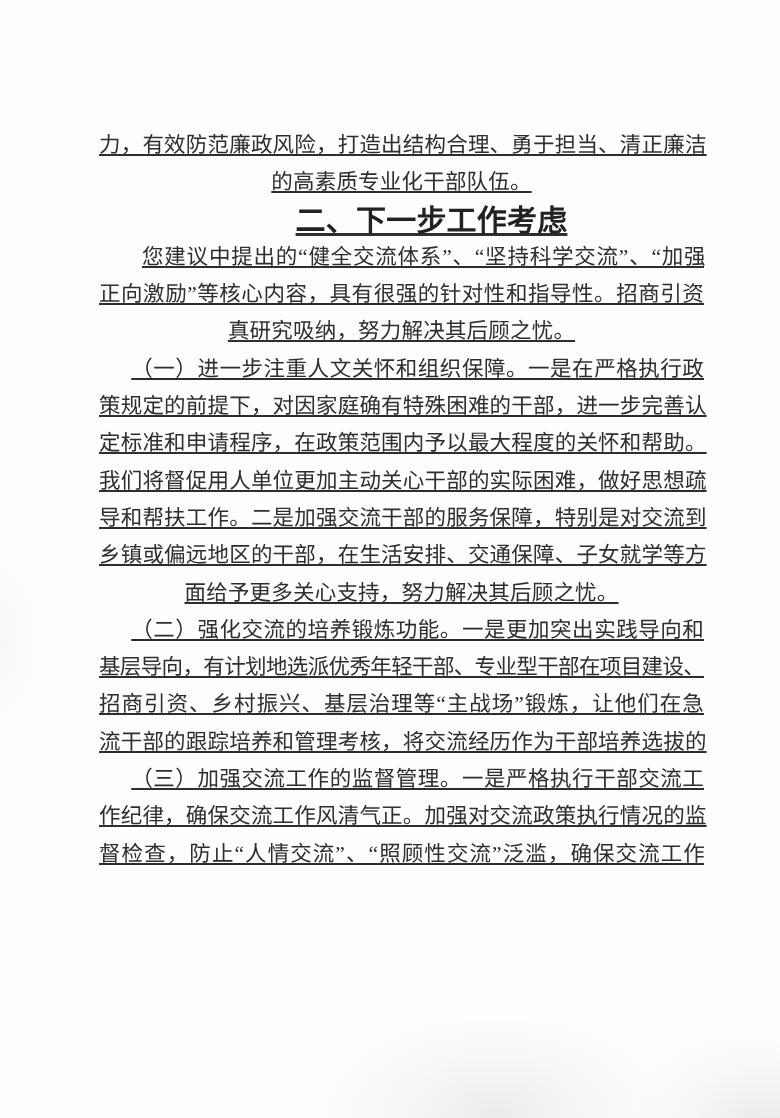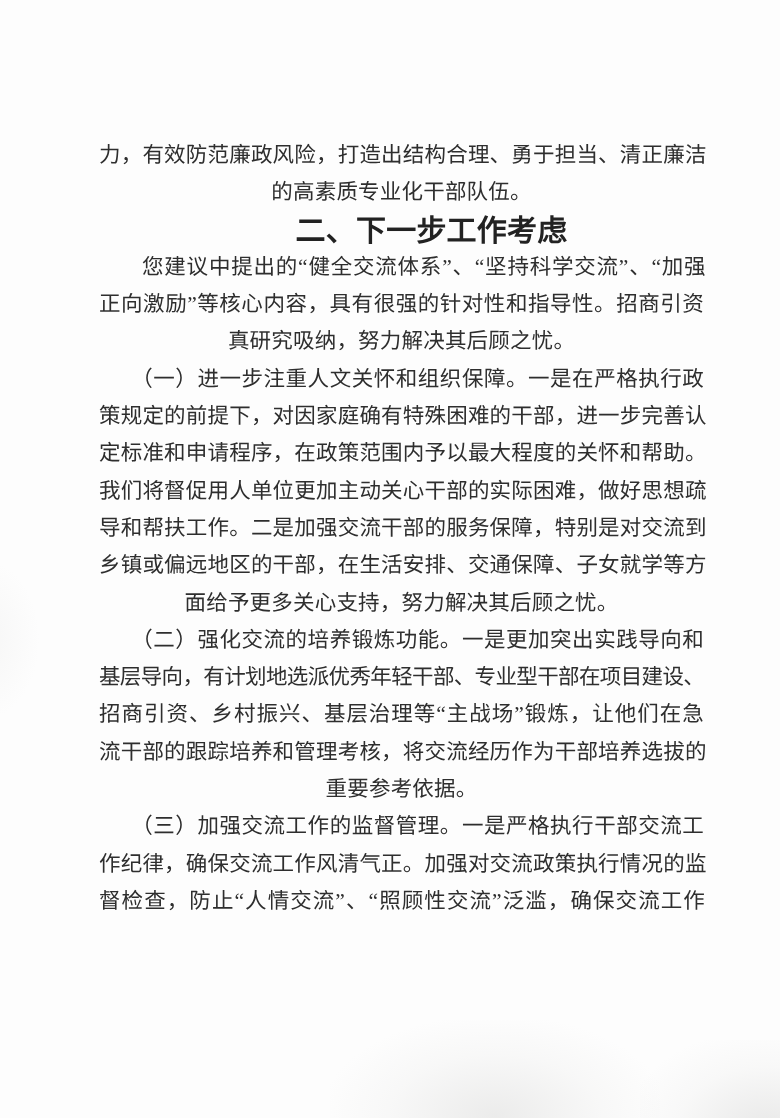--- a/index.html
+++ b/index.html
@@ -38,23 +38,24 @@
   .smudge-left-mid {
     left: -20px;
     top: 560px;
     width: 60px;
     height: 160px;
     background: radial-gradient(ellipse at 10% 50%, rgba(215,215,213,0.18) 0%, rgba(255,255,255,0) 70%);
   }
   .text-block {
     position: absolute;
     left: 99px;
-    top: 137px;
+    top: 127px;
     width: 605px;
     color: #2e2e2e;
+    text-decoration: underline;
   }
   .line {
     height: 37.3px;
     line-height: 37.3px;
     font-size: 21.5px;
     white-space: nowrap;
     text-align: center;
     letter-spacing: 0.2px;
   }
   .fill {
@@ -89,21 +90,20 @@
     <div class="line fill">策规定的前提下，对因家庭确有特殊困难的干部，进一步完善认</div>
     <div class="line fill">定标准和申请程序，在政策范围内予以最大程度的关怀和帮助。</div>
     <div class="line fill">我们将督促用人单位更加主动关心干部的实际困难，做好思想疏</div>
     <div class="line fill">导和帮扶工作。二是加强交流干部的服务保障，特别是对交流到</div>
     <div class="line fill">乡镇或偏远地区的干部，在生活安排、交通保障、子女就学等方</div>
     <div class="line">面给予更多关心支持，努力解决其后顾之忧。</div>
     <div class="line fill indent-paren">（二）强化交流的培养锻炼功能。一是更加突出实践导向和</div>
     <div class="line fill tight">基层导向，有计划地选派优秀年轻干部、专业型干部在项目建设、</div>
     <div class="line fill">招商引资、乡村振兴、基层治理等“主战场”锻炼，让他们在急</div>
     <div class="line fill">流干部的跟踪培养和管理考核，将交流经历作为干部培养选拔的</div>
-    <div class="line">重要参考依据。</div>
     <div class="line fill indent-paren">（三）加强交流工作的监督管理。一是严格执行干部交流工</div>
     <div class="line fill">作纪律，确保交流工作风清气正。加强对交流政策执行情况的监</div>
     <div class="line fill tight">督检查，防止“人情交流”、“照顾性交流”泛滥，确保交流工作</div>
   </div>
 
   <div class="smudge smudge-bottom-center"></div>
   <div class="smudge smudge-bottom-right"></div>
   <div class="smudge smudge-left-mid"></div>
 
 </div>

